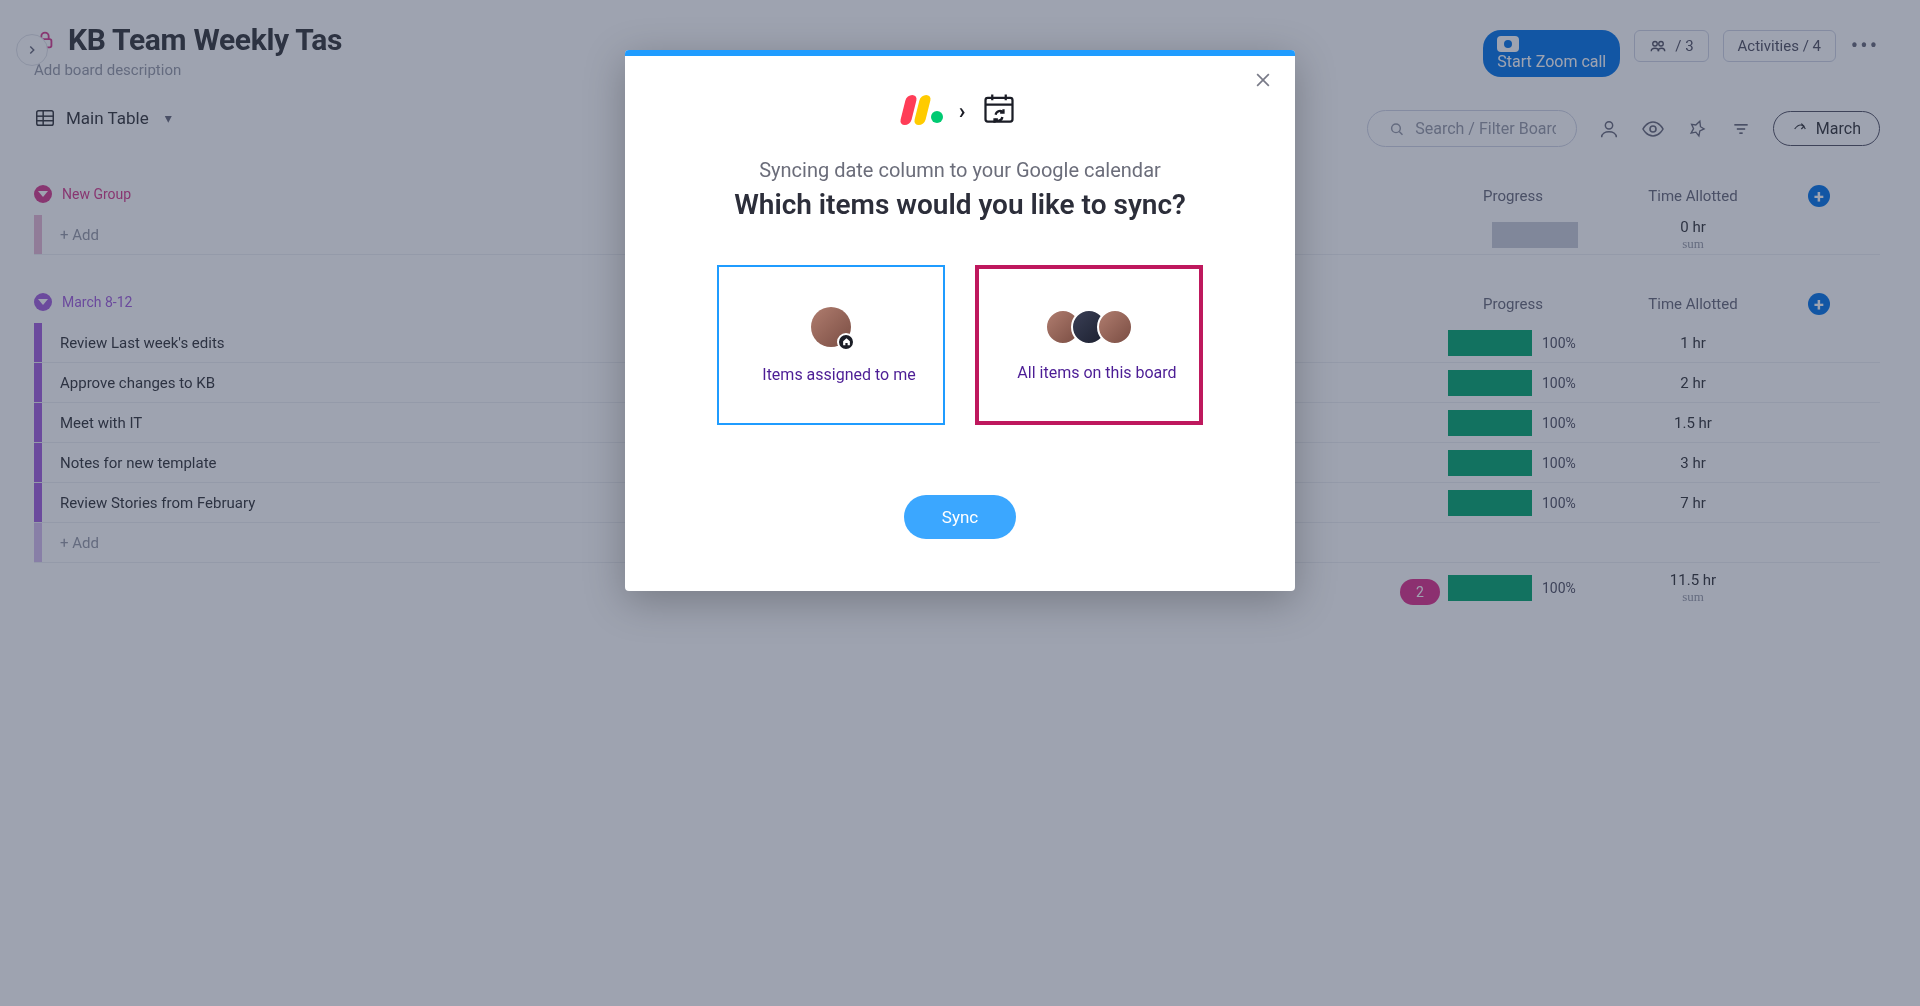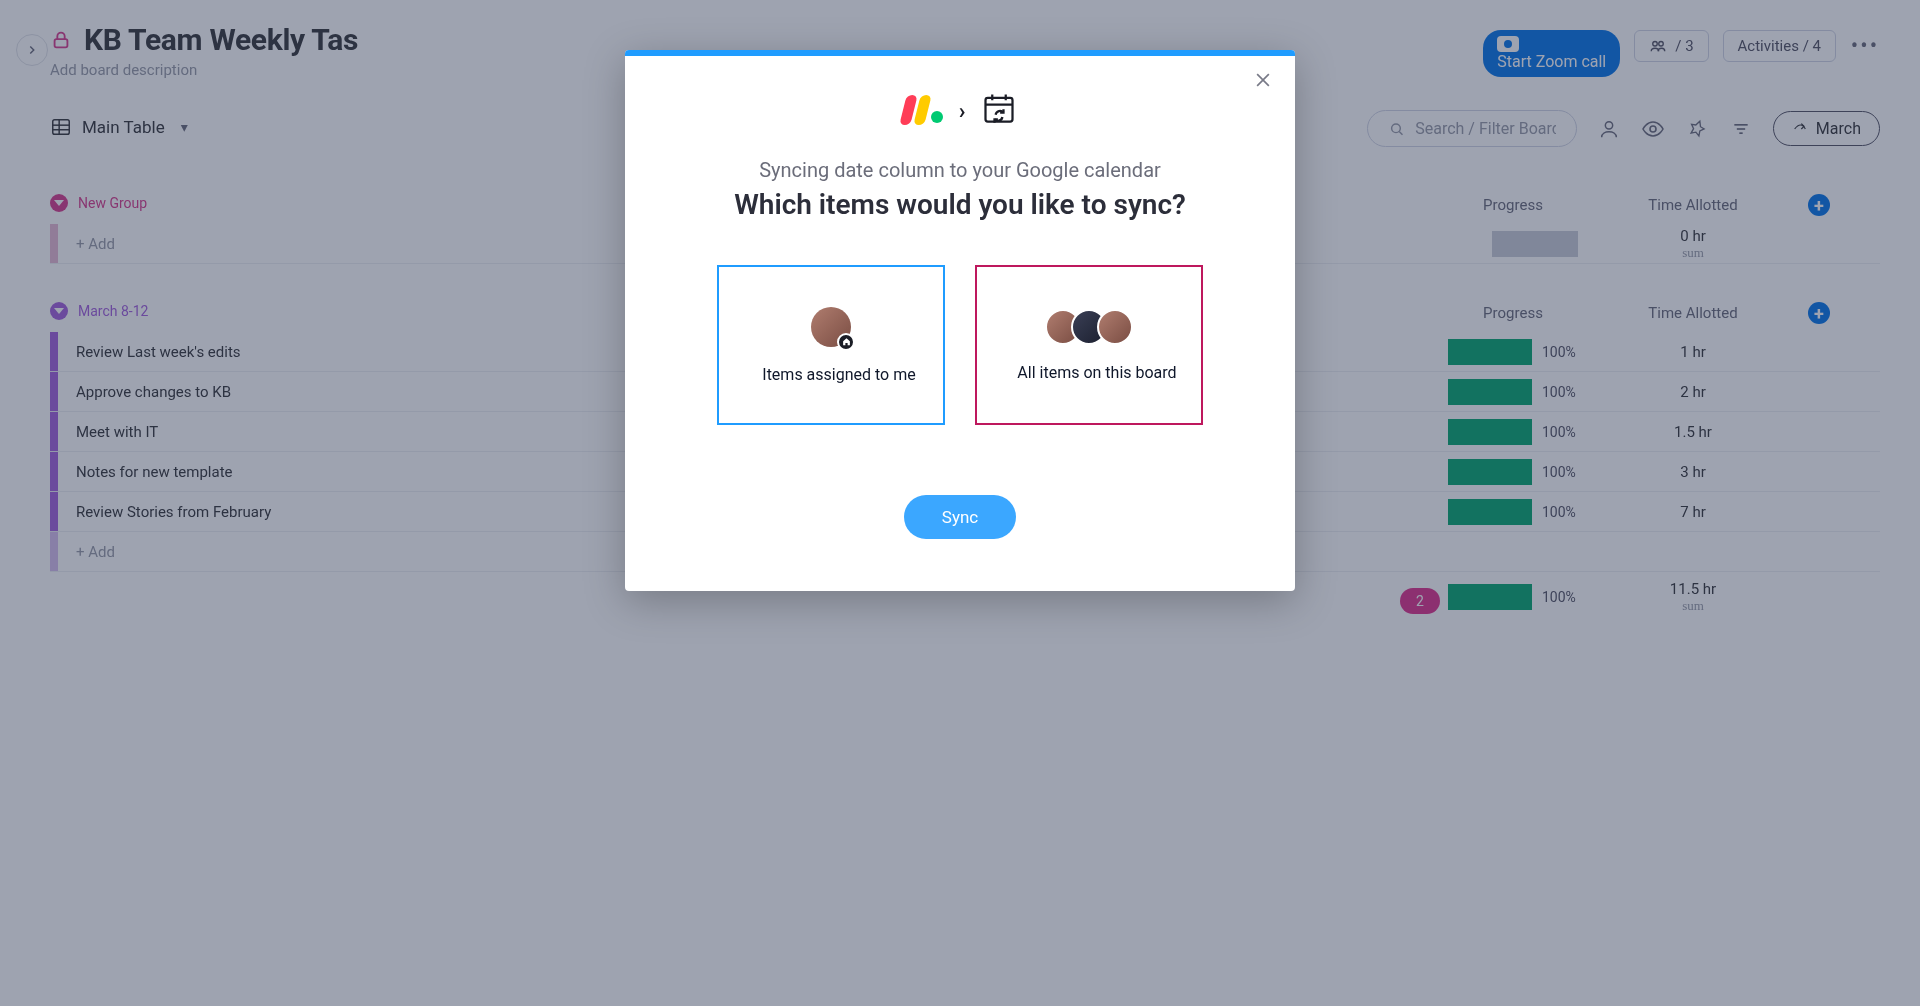--- a/index.html
+++ b/index.html
@@ -1,26 +1,26 @@
 <!DOCTYPE html>
 <html><head>
 <meta charset="utf-8">
 <style>
 * { box-sizing: border-box; margin: 0; padding: 0; font-family: -apple-system, BlinkMacSystemFont, "Segoe UI", Roboto, Helvetica, Arial, sans-serif; }
 html, body { width: 1520px; height: 792px; overflow: hidden; background: #fff; }
 
 
-.board-bg { position: absolute; inset: 0; background: #fff; padding: 22px 40px 0 50px; }
+.board-bg { position: absolute; inset: 0; background: #fff; padding: 22px 40px 0 34px; }
 .expand-chip { position:absolute; top:34px; left:16px; width:32px; height:32px; border-radius:16px; background:#fff; border:1px solid #e0e2e8; display:flex; align-items:center; justify-content:center; color:#676879; font-size:16px;}
 .title-row { display:flex; align-items:center; gap:12px; }
 .lock-icon { width:22px; height:22px; color:#d83a8c; }
 .board-title { font-size:30px; font-weight:700; color:#323338; letter-spacing:-0.3px; }
 .board-desc { margin-top:4px; color:#9699a6; font-size:15px; cursor:text; }
 
-.view-row { margin-top:37px; display:flex; align-items:center; gap:10px; color:#323338; }
+.view-row { margin-top:28px; display:flex; align-items:center; gap:10px; color:#323338; }
 .view-chip { display:flex; align-items:center; gap:10px; font-size:17px; }
 .chev-down { color:#676879; font-size:14px; margin-left:6px; }
 
 .top-actions { position:absolute; top:30px; right:40px; display:flex; align-items:flex-start; gap:14px; }
 .pill { display:flex; align-items:center; gap:8px; padding:6px 14px; border:1px solid #d0d4e4; border-radius:6px; color:#505062; font-size:15px; background:#fff;}
 .zoom-pill { background:#0073ea; border-color:#0073ea; color:#fff; border-radius:18px; gap:8px; padding:6px 14px; }
 .zoom-pill .zoom-badge{width:22px;height:16px;background:#fff;border-radius:4px;display:flex;align-items:center;justify-content:center;}
 .zoom-pill .zoom-badge .dot{width:8px;height:8px;border-radius:4px;background:#0073ea;}
 .icon-circ { width:30px; height:30px; display:flex; align-items:center; justify-content:center; color:#676879; }
 .more-dots { font-size:22px; letter-spacing:2px; color:#676879; }
@@ -65,23 +65,23 @@
 .modal-body { padding: 34px 40px 52px; text-align:center; }
 .logo-row { display:flex; align-items:center; justify-content:center; gap:16px; margin-bottom:28px; }
 .m-logo { display:flex; gap:3px; }
 .m-logo span{ width:11px; height:30px; border-radius:6px; display:inline-block; transform:skewX(-14deg);}
 .m-logo .r{background:#ff3d57;} .m-logo .y{background:#ffcb00;} .m-logo .g{background:#00ca72; width:12px;height:12px;border-radius:6px; transform:none; align-self:flex-end; margin-bottom:2px;}
 .chev-r { font-size:22px; color:#1b1d26; font-weight:700; }
 .cal-ic { color:#1b1d26; }
 .m-sub { color:#6b6d7a; font-size:20px; }
 .m-head { color:#2c2e3a; font-size:28px; font-weight:600; margin-top:6px; margin-bottom:44px; }
 .options { display:flex; justify-content:center; gap:30px; margin-bottom:70px; }
-.opt { width:228px; height:160px; border:2px solid #be185d; display:flex; flex-direction:column; align-items:center; justify-content:center; gap:18px; cursor:pointer; }
+.opt { width:228px; height:160px; border:4px solid #be185d; display:flex; flex-direction:column; align-items:center; justify-content:center; gap:18px; cursor:pointer; }
 .opt.sel { border:2px solid #1f9cff; }
-.opt-lbl { color:#0f172a; font-size:16px;margin-left:16px; }
+.opt-lbl { color:#4c1d95; font-size:16px;margin-left:16px; }
 .avatar { width:40px;height:40px;border-radius:20px; background:linear-gradient(135deg,#b07d6f,#7a4d43); position:relative; }
 .avatar.sm{width:36px;height:36px;border-radius:18px;}
 .avatar .home-badge{position:absolute;right:-4px;bottom:-4px;width:18px;height:18px;border-radius:9px;background:#1b1d26;border:2px solid #fff;display:flex;align-items:center;justify-content:center;}
 .avatar .home-badge svg{width:9px;height:9px;}
 .av-row{display:flex;}
 .av-row .avatar.sm{margin-left:-10px; border:2px solid #fff;}
 .av-row .avatar.sm:first-child{margin-left:0;}
 .av-row .avatar.sm.a2{background:linear-gradient(135deg,#3a3f55,#1c2030);}
 .sync-btn { display:inline-flex; align-items:center; justify-content:center; padding:12px 38px; background:#3ba7ff; color:#fff; font-size:17px; border-radius:26px; cursor:pointer; }
 

